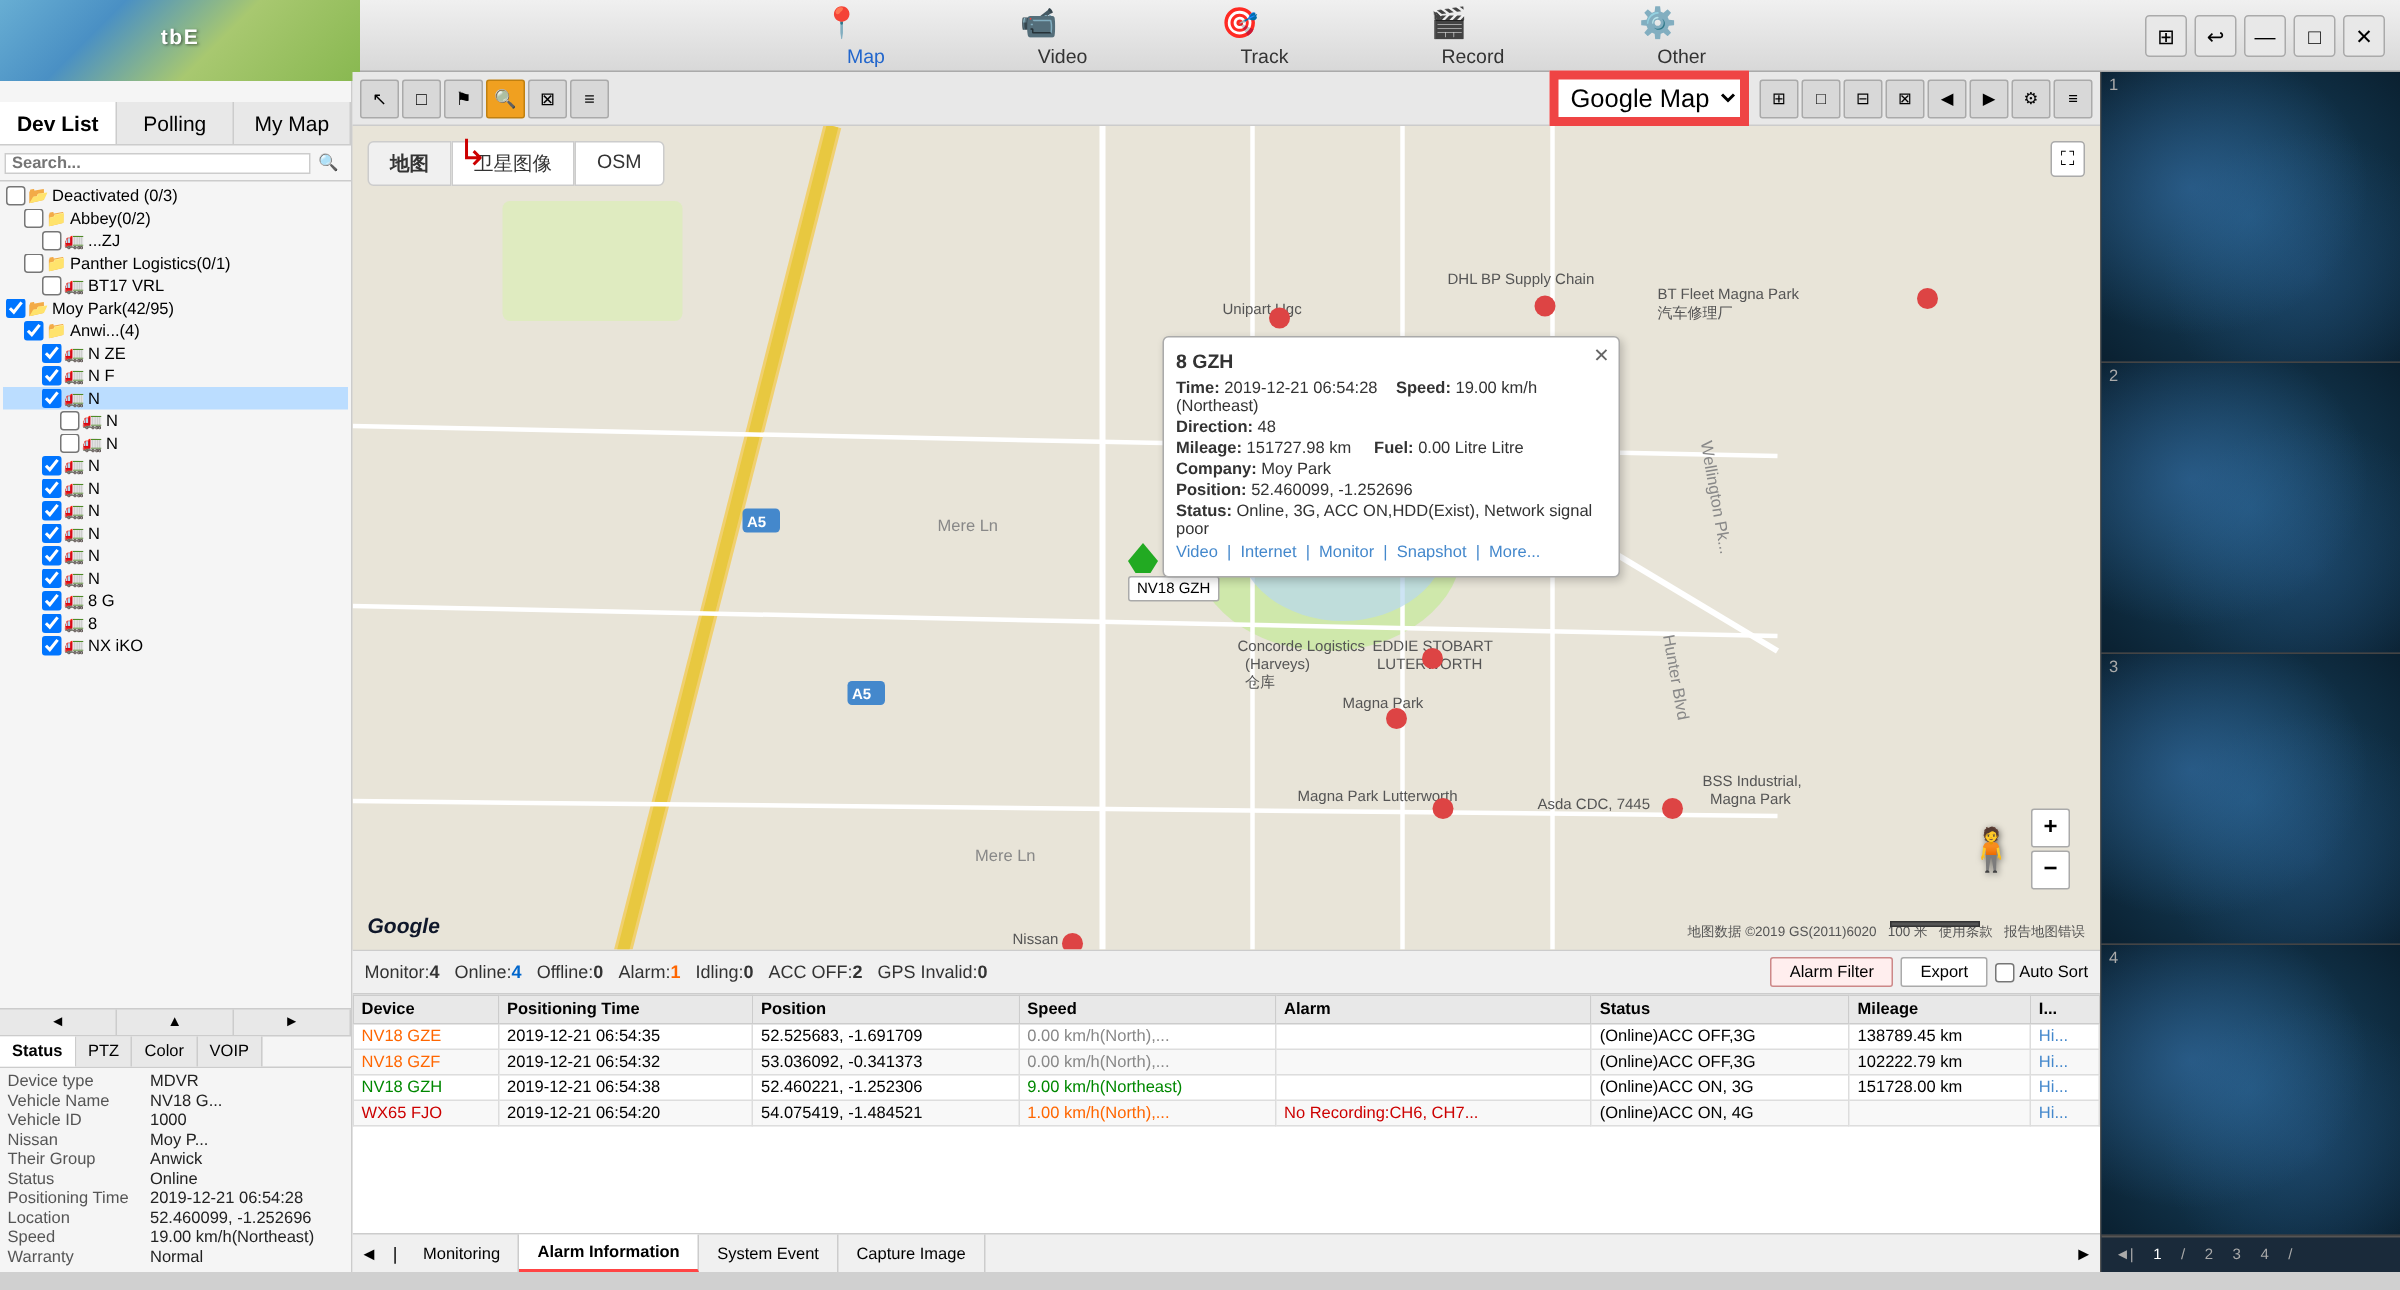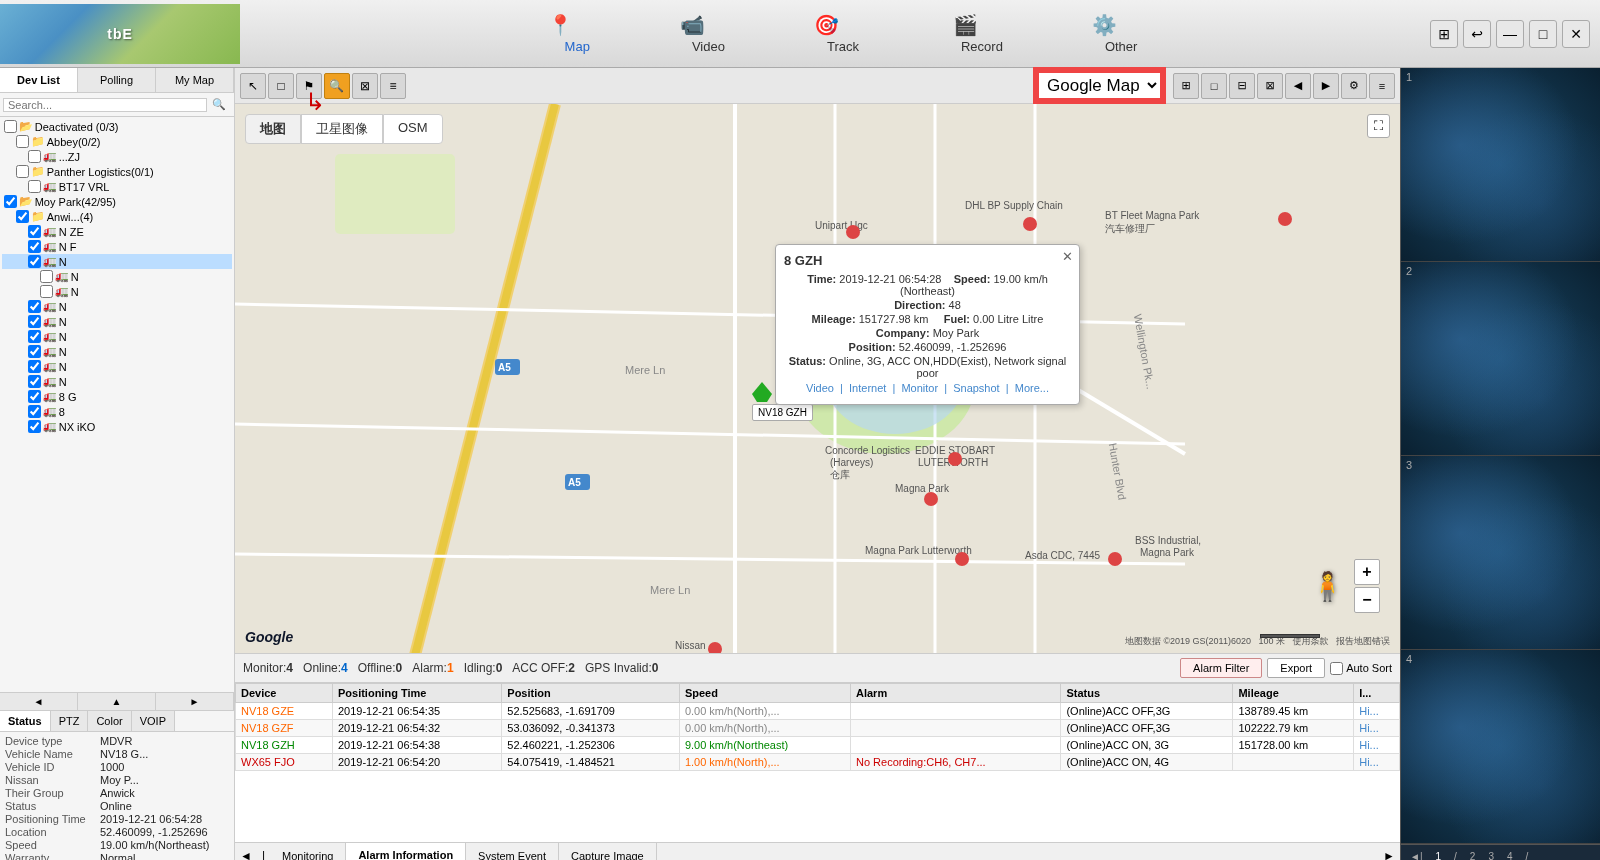--- a/index.html
+++ b/index.html
@@ -1,20 +1,20 @@
 <!DOCTYPE html>
 <html><head>
   <meta charset="utf-8">
   <style>
     * { margin: 0; padding: 0; box-sizing: border-box; }
     body { width: 1600px; height: 860px; overflow: hidden; font-family: Arial, sans-serif; font-size: 12px; background: #d0d0d0; }
 
     
     .top-bar {
-      height: 68px;
+      height: 48px;
       background: linear-gradient(to bottom, #f0f0f0, #d8d8d8);
       display: flex;
       align-items: center;
       border-bottom: 1px solid #aaa;
       position: relative;
     }
     .top-logo {
       width: 240px;
       height: 60px;
       background: linear-gradient(135deg, #6ab0d4 0%, #4a90c4 30%, #a8c870 60%, #88b850 100%);
@@ -75,23 +75,24 @@
     }
     .sidebar-tabs {
       display: flex;
       border-bottom: 1px solid #ccc;
     }
     .sidebar-tab {
       flex: 1;
       padding: 6px 4px;
       text-align: center;
       cursor: pointer;
-      font-size: 11px;
+      font-size: 14px;
       background: #e8e8e8;
       border-right: 1px solid #ccc;
+      margin-top: 20px;
     }
     .sidebar-tab.active {
       background: #fff;
       font-weight: bold;
     }
     .sidebar-search {
       display: flex;
       align-items: center;
       padding: 3px;
       border-bottom: 1px solid #ccc;
@@ -283,21 +284,21 @@
       color: #333;
     }
     .popup-close {
       position: absolute;
       top: 4px;
       right: 6px;
       cursor: pointer;
       font-size: 13px;
       color: #666;
     }
-    .popup-row { margin-bottom: 2px; color: #333; text-align: center; }
+    .popup-row { margin-bottom: 2px; color: #333; }
     .popup-label { font-weight: bold; }
 
     
     .map-zoom {
       position: absolute;
       bottom: 40px;
       right: 20px;
       display: flex;
       flex-direction: column;
       gap: 2px;
@@ -546,21 +547,21 @@
 
 <div class="main-layout">
 
   <div class="left-sidebar">
     <div class="sidebar-tabs">
       <div class="sidebar-tab active">Dev List</div>
       <div class="sidebar-tab">Polling</div>
       <div class="sidebar-tab">My Map</div>
     </div>
     <div class="sidebar-search">
-      <input type="text" style="flex: 1 1 0%; border: 1px solid rgb(204, 204, 204); padding: 0 4px; font-size: 11px;" placeholder="Search...">
+      <input type="text" style="flex: 1 1 0%; border: 1px solid rgb(204, 204, 204); padding: 0 4px; font-size: 11px; font-weight: bold;" placeholder="Search...">
       <div class="sidebar-search-btn">🔍</div>
     </div>
     <div class="tree-area">
 
       <div id="tree-container">
           <div class="tree-item">
             <input type="checkbox" class="tree-checkbox" style="">
             <span class="tree-icon">📂</span>
             <span>Deactivated (0/3)</span>
           </div>

